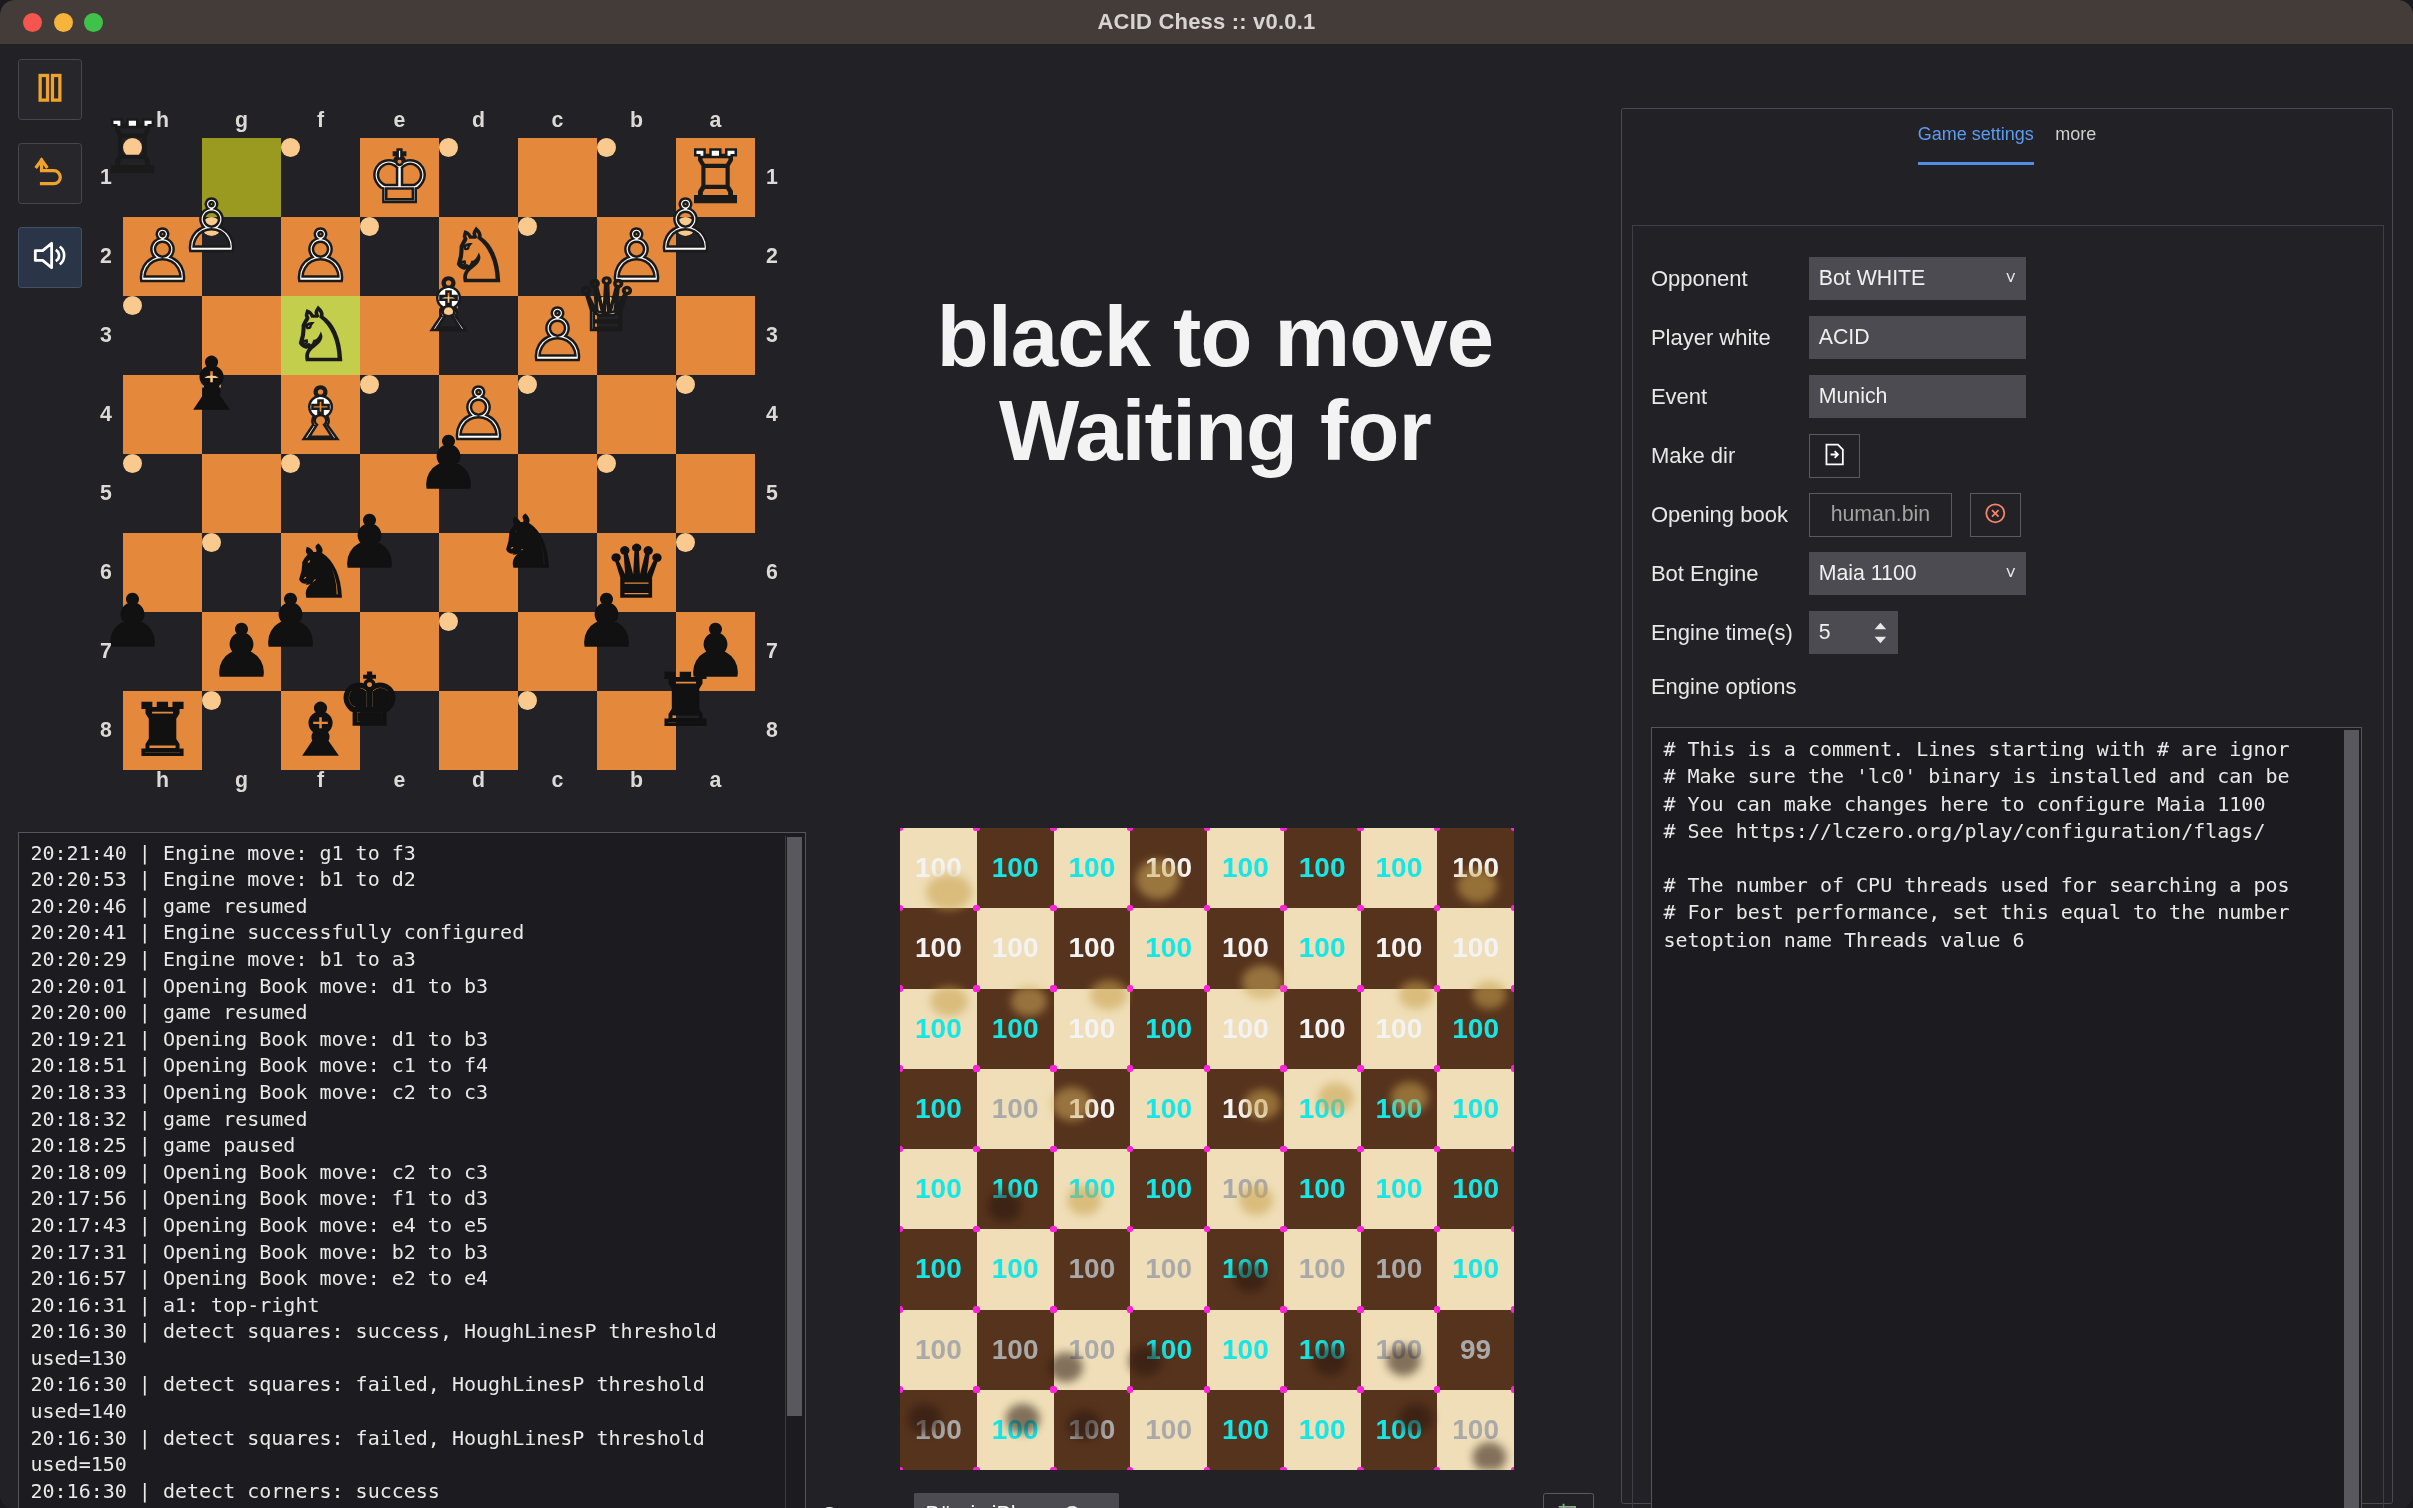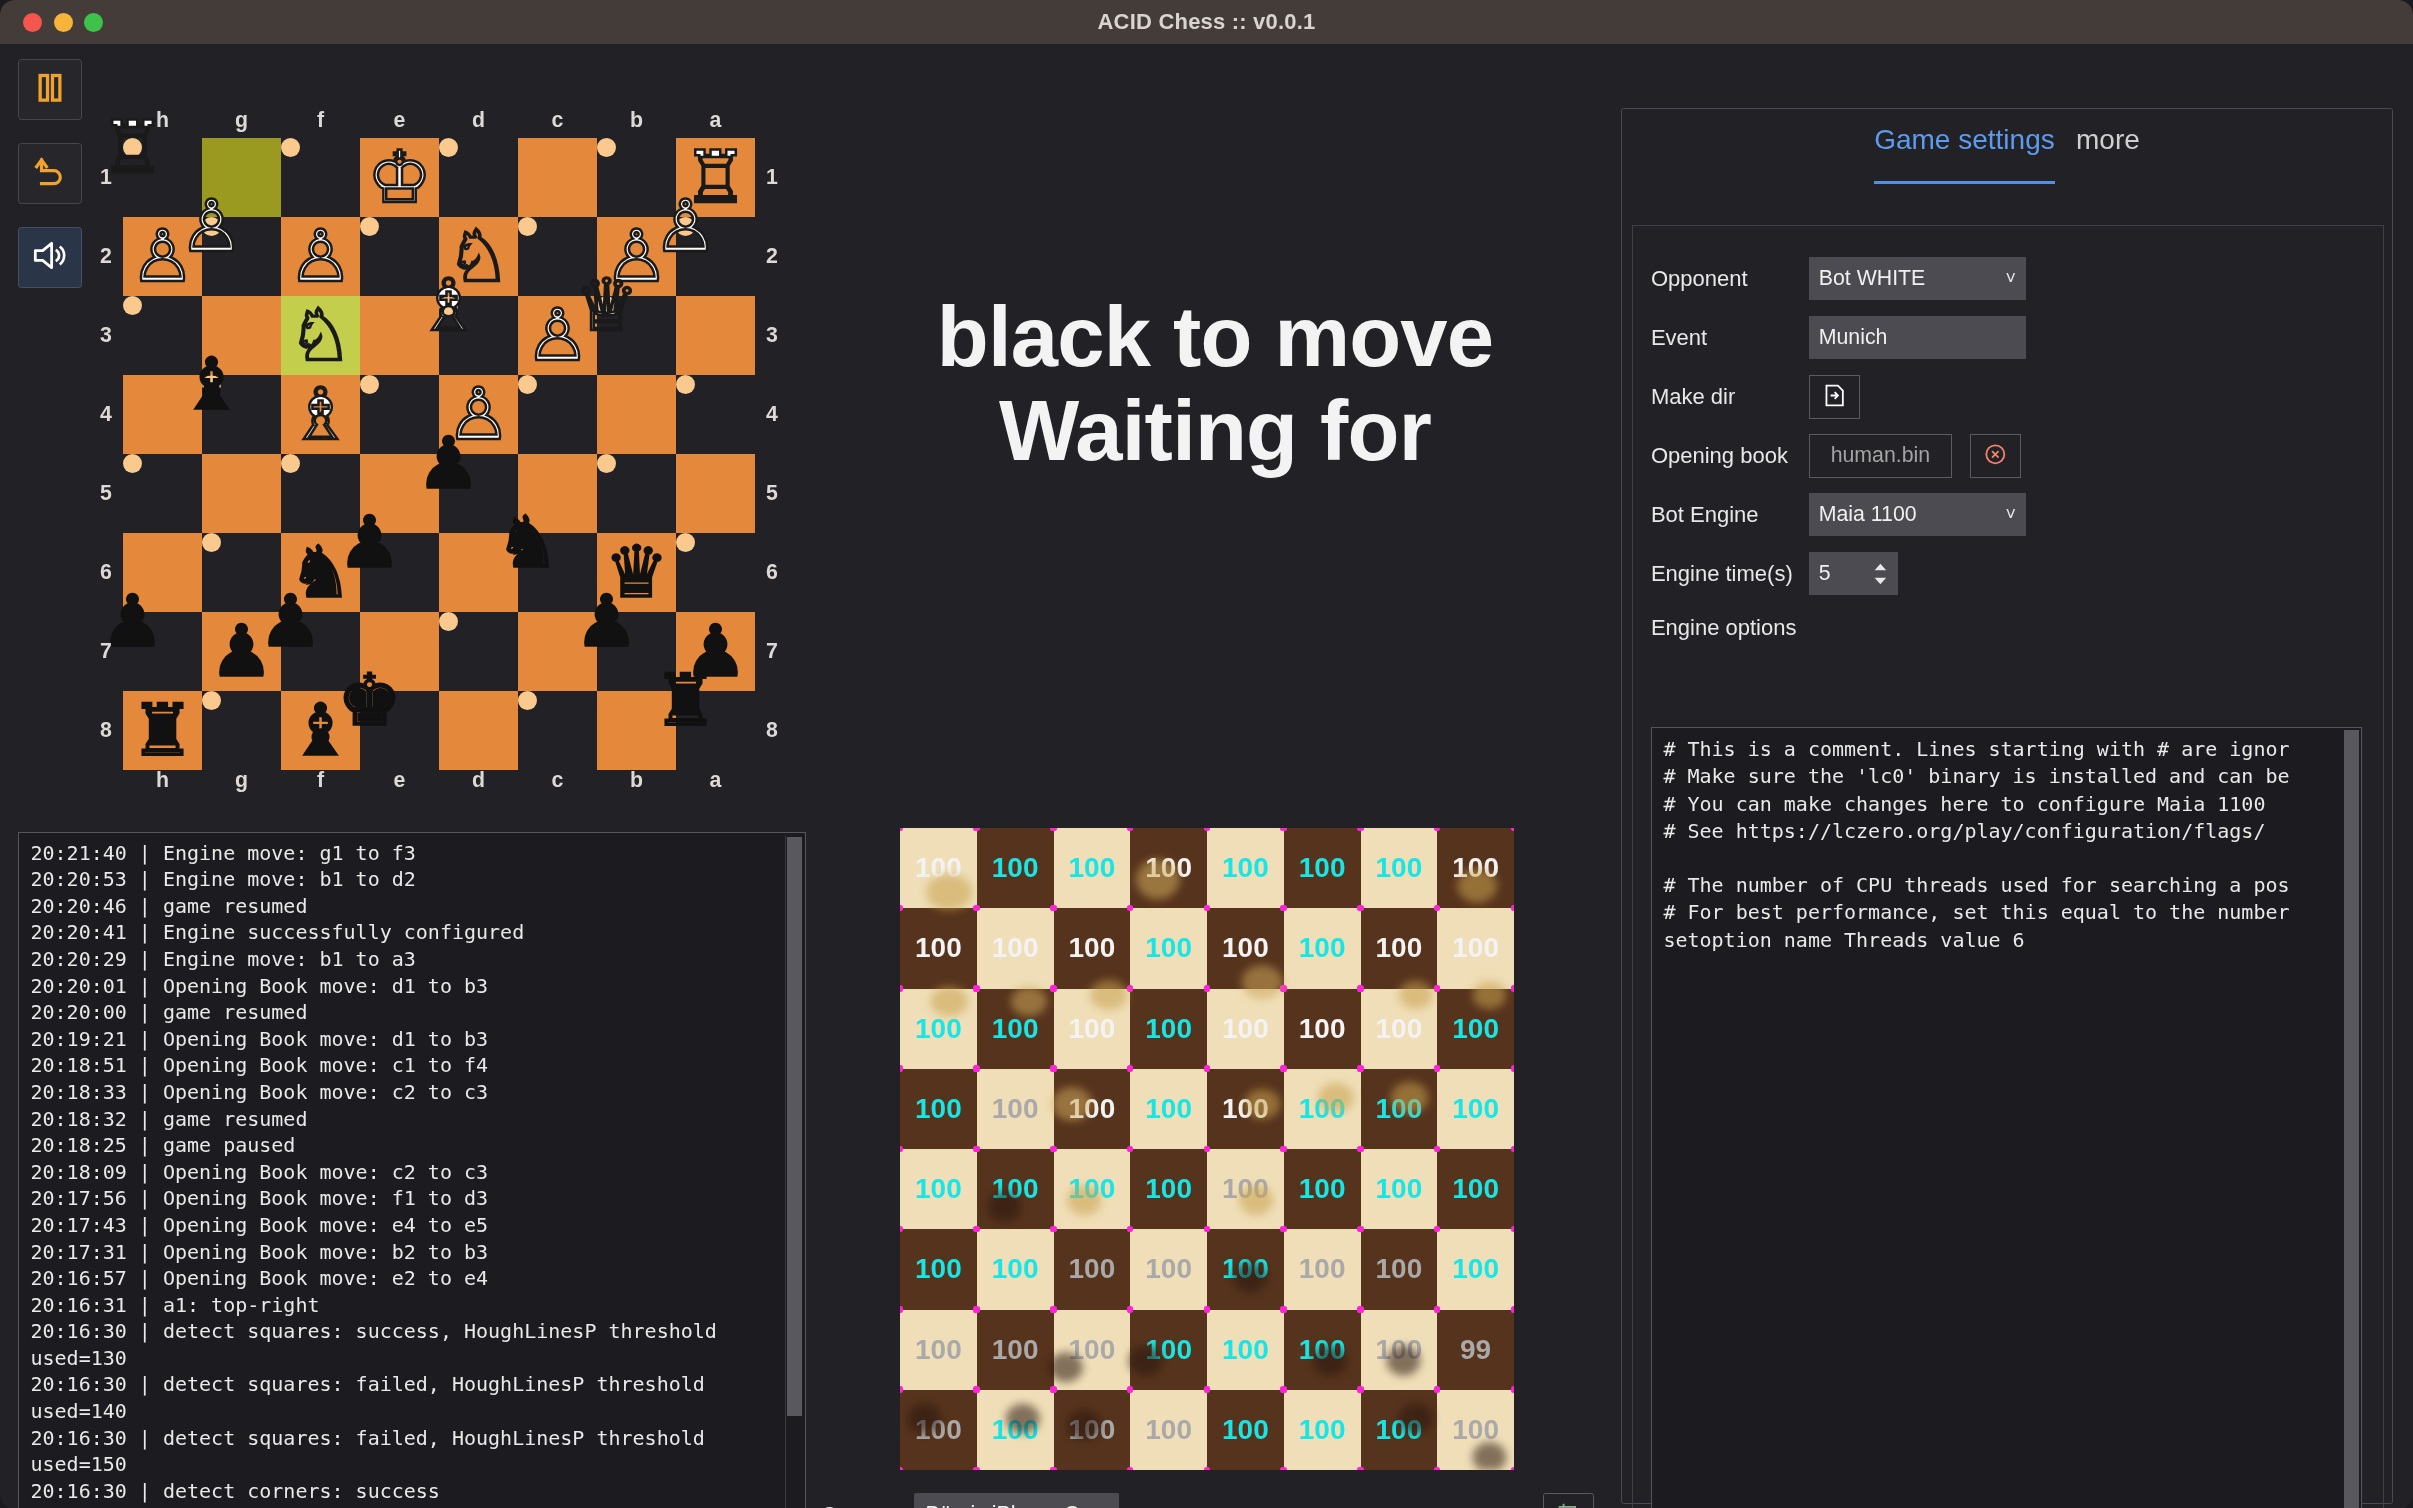--- a/index.html
+++ b/index.html
@@ -156,21 +156,21 @@
     border: 0.8px solid #5a5a60; border-radius: 2.5px; display: flex;
     align-items: center; justify-content: center;
   }
 
   
   #settings {
     position: absolute; left: 1621px; top: 64px; width: 772px; height: 1396px;
     background: #212126; border: 0.8px solid #4a4a52; border-radius: 2.5px;
   }
   #tabs { display: flex; justify-content: center; gap: 21.3px; padding-top: 14.8px; }
-  .tab { font-size: 28px; color: #cfcfcf; padding-bottom: 25px; }
+  .tab { font-size: 18px; color: #cfcfcf; padding-bottom: 17px; }
   .tab.sel { color: #5d9bef; border-bottom: 3.3px solid #4f8fe8; }
   #groupbox {
     position: absolute; left: 9.9px; top: 82px; width: 752px; height: 1289px;
     border: 0.8px solid #3f3f47;
     margin-top: 34px;
   }
   .frow { display: flex; align-items: center; height: 59px; padding-left: 18px; }
   .frow .lab { width: 158px; color: #e8e8e8; font-size: 22px; }
   .fld {
     background: #4b4b51; color: #f0f0f0; border: none;
@@ -927,20 +927,24 @@
       <div id="groupbox">
 
         <div class="frow" style="margin-top:23px">
           <div class="lab">Opponent</div>
           <div class="fld sel-ctl">
             <span>Bot WHITE</span>
             <span class="chev">˅</span>
           </div>
         </div>
 
+        <div class="frow">
+          <div class="lab">Player white</div>
+          <div class="fld">ACID</div>
+        </div>
 
 
         <div class="frow">
           <div class="lab">Event</div>
           <div class="fld">Munich</div>
         </div>
 
         <div class="frow">
           <div class="lab">Make dir</div>
           <div class="btnbox">

